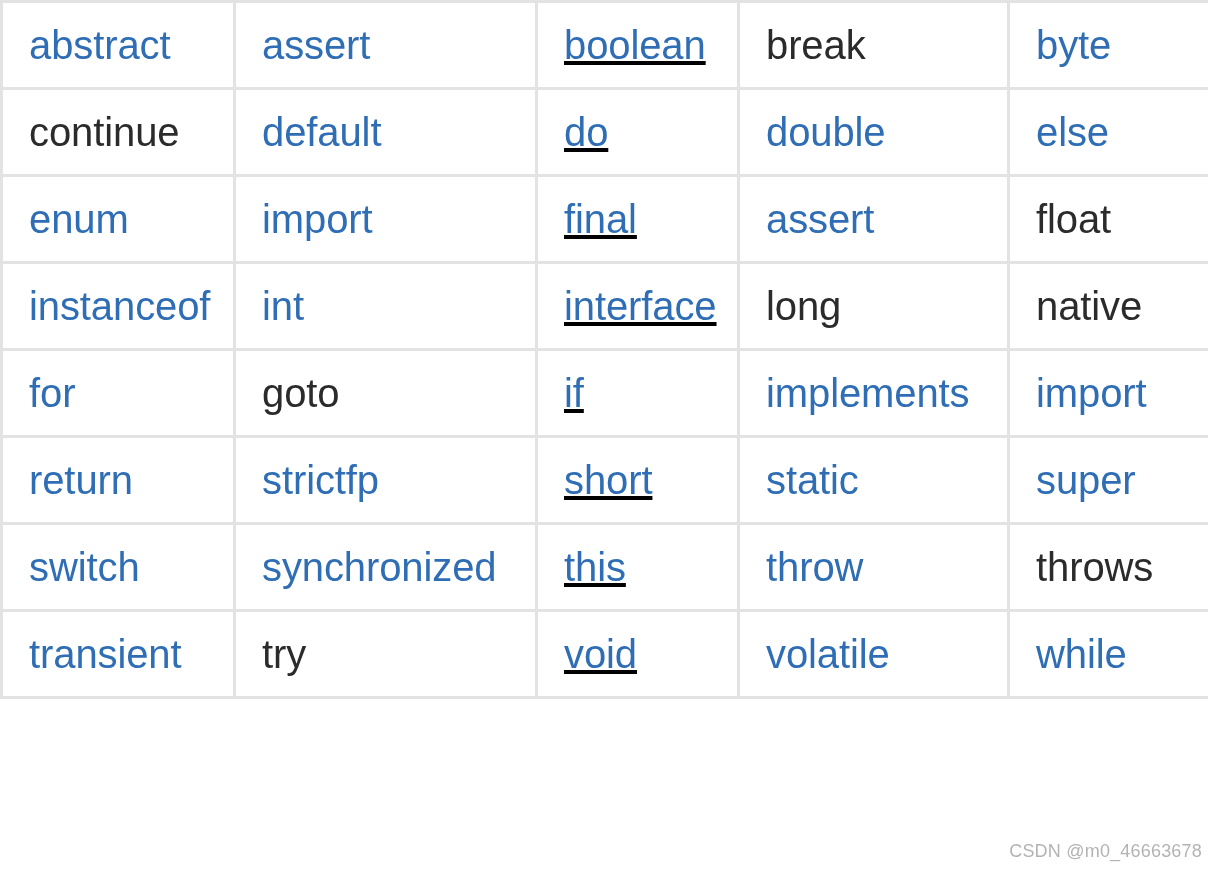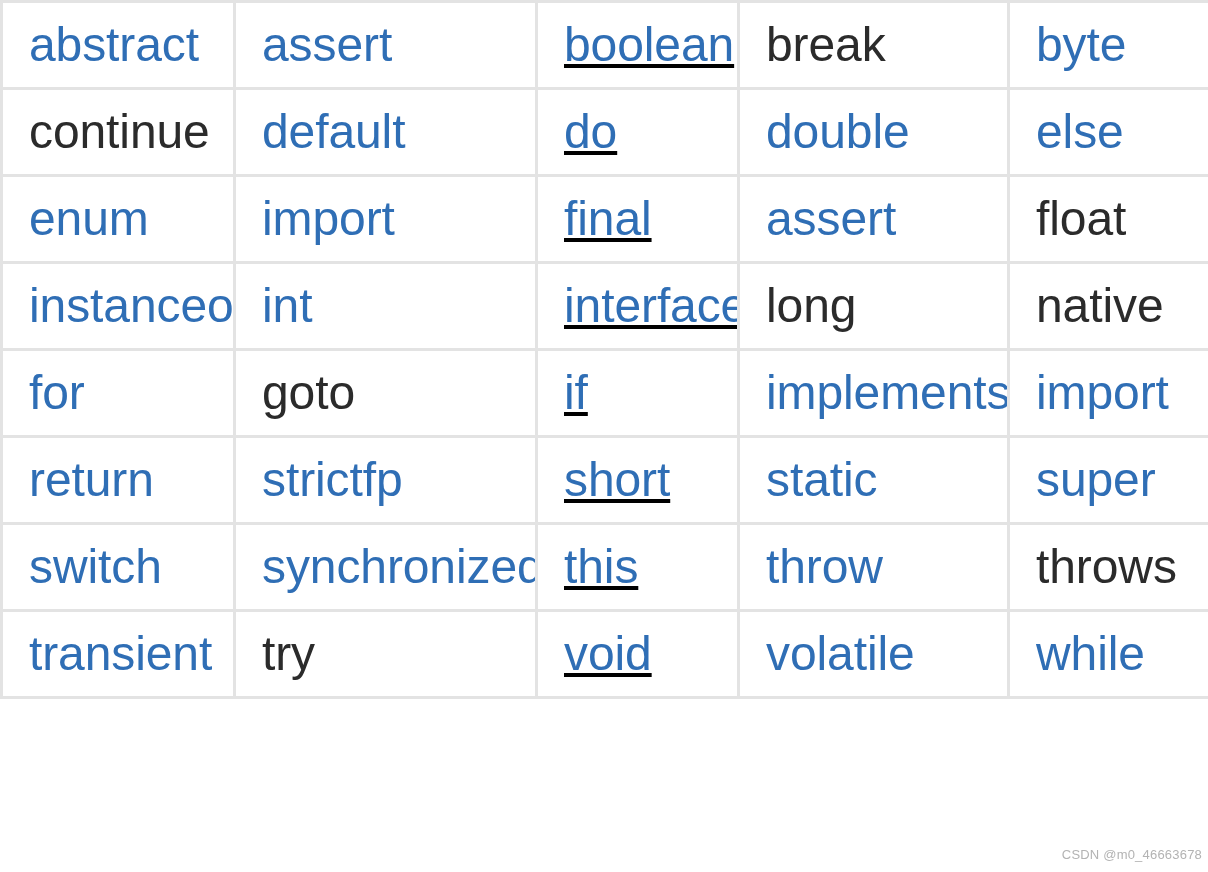--- a/index.html
+++ b/index.html
@@ -32,21 +32,21 @@
     border-left: 3px solid #e3e3e3;
   }
 
   .keyword-table td {
     height: 87px;
     box-sizing: border-box;
     border-right: 3px solid #e3e3e3;
     border-bottom: 3px solid #e3e3e3;
     padding: 0 14px 0 26px;
     vertical-align: middle;
-    font-size: 48px;
+    font-size: 40px;
     line-height: 1.2;
     letter-spacing: -0.1px;
     white-space: nowrap;
     overflow: hidden;
   }
 
   
   .col-0 { width: 233px; }
   .col-1 { width: 302px; }
   .col-2 { width: 202px; text-decoration: underline; }
@@ -59,21 +59,21 @@
     cursor: pointer;
   }
   .kw-plain {
     color: #2b2b2b;
   }
 
   .watermark {
     position: absolute;
     right: 6px;
     bottom: 10px;
-    font-size: 13px;
+    font-size: 18px;
     color: #b3b3b3;
     letter-spacing: 0.2px;
     white-space: nowrap;
     pointer-events: none;
   }
 </style>
 </head>
 <body>
 
 <div class="page">

